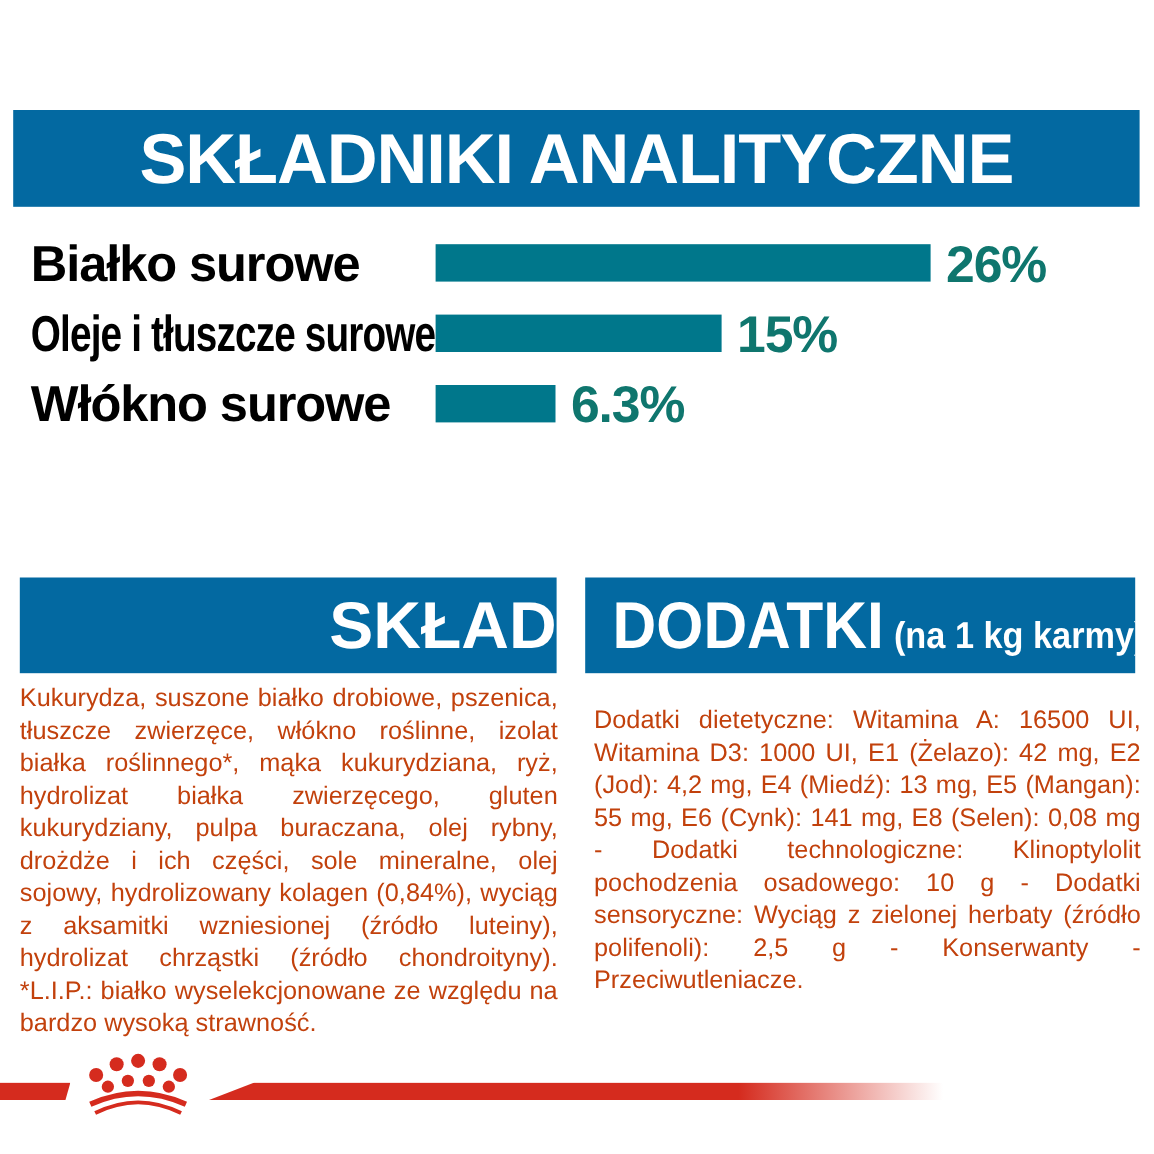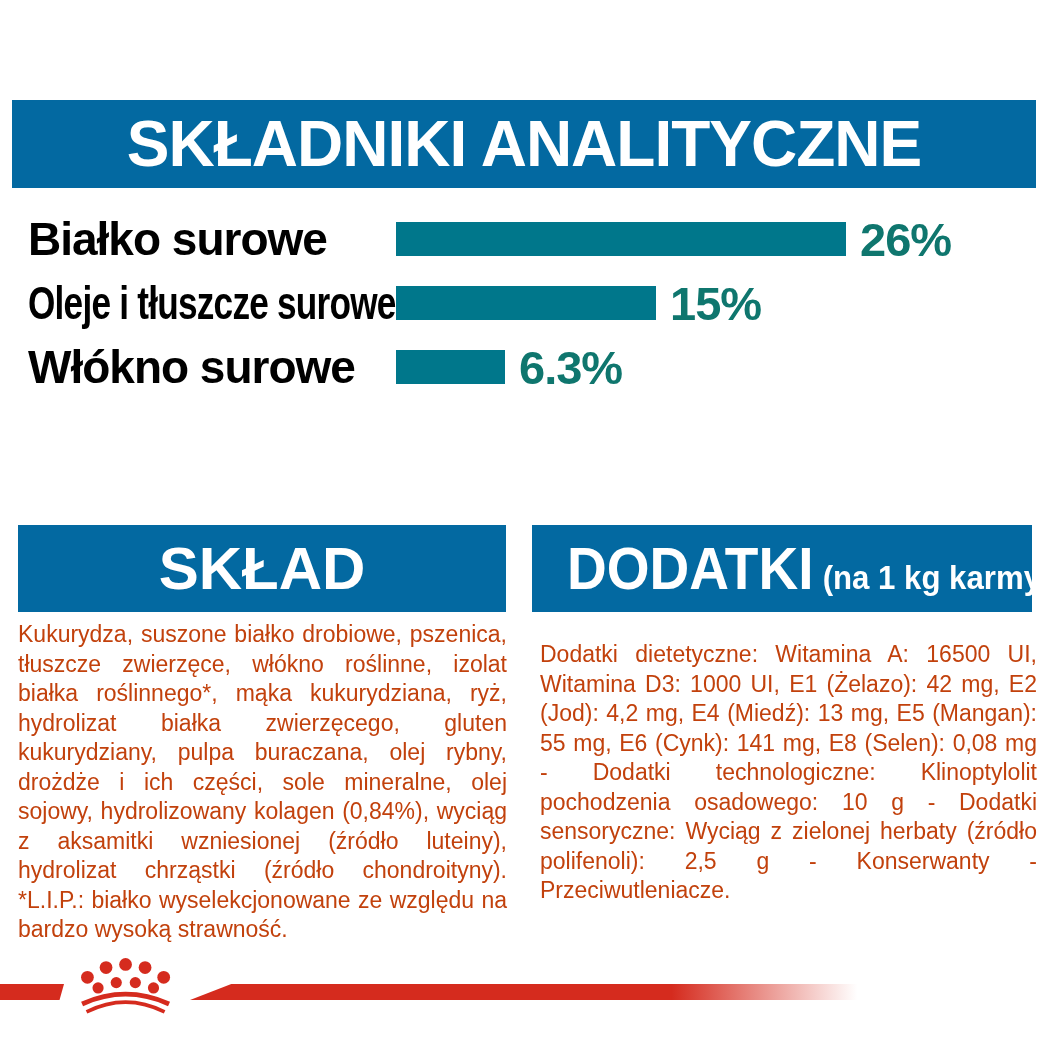--- a/index.html
+++ b/index.html
@@ -15,23 +15,23 @@
     position:absolute;
     background:#0369a1;
     color:#ffffff;
     display:flex;align-items:center;
     overflow:hidden;
   }
   .banner-analytical{left:12px;top:100px;width:1024px;height:88px;justify-content:center;}
   .banner-analytical h1{
     margin:0;font-size:64px;font-weight:bold;letter-spacing:-1px;white-space:nowrap;
   }
-  .banner-sklad{left:18px;top:525px;width:488px;height:87px;justify-content:center;}
+  .banner-sklad{left:18px;top:525px;width:488px;height:87px;justify-content:flex-end;}
   .banner-sklad h2{margin:0;font-size:60px;font-weight:bold;white-space:nowrap;}
-  .banner-dodatki{left:532px;top:525px;width:500px;height:87px;justify-content:flex-start;padding-left:13px;box-sizing:border-box;}
+  .banner-dodatki{left:532px;top:525px;width:500px;height:87px;justify-content:flex-start;padding-left:3px;box-sizing:border-box;}
   .banner-dodatki h2{
     margin:0;display:flex;align-items:baseline;gap:10px;white-space:nowrap;font-weight:bold;
   }
   .banner-dodatki .main{font-size:60px;}
   .banner-dodatki .suffix{font-size:34px;}
   
   .chart{position:absolute;left:28px;top:207px;width:1000px;}
   .chart-row{display:flex;align-items:center;height:64px;}
   .chart-label{
     display:inline-block;width:368px;flex:0 0 368px;

